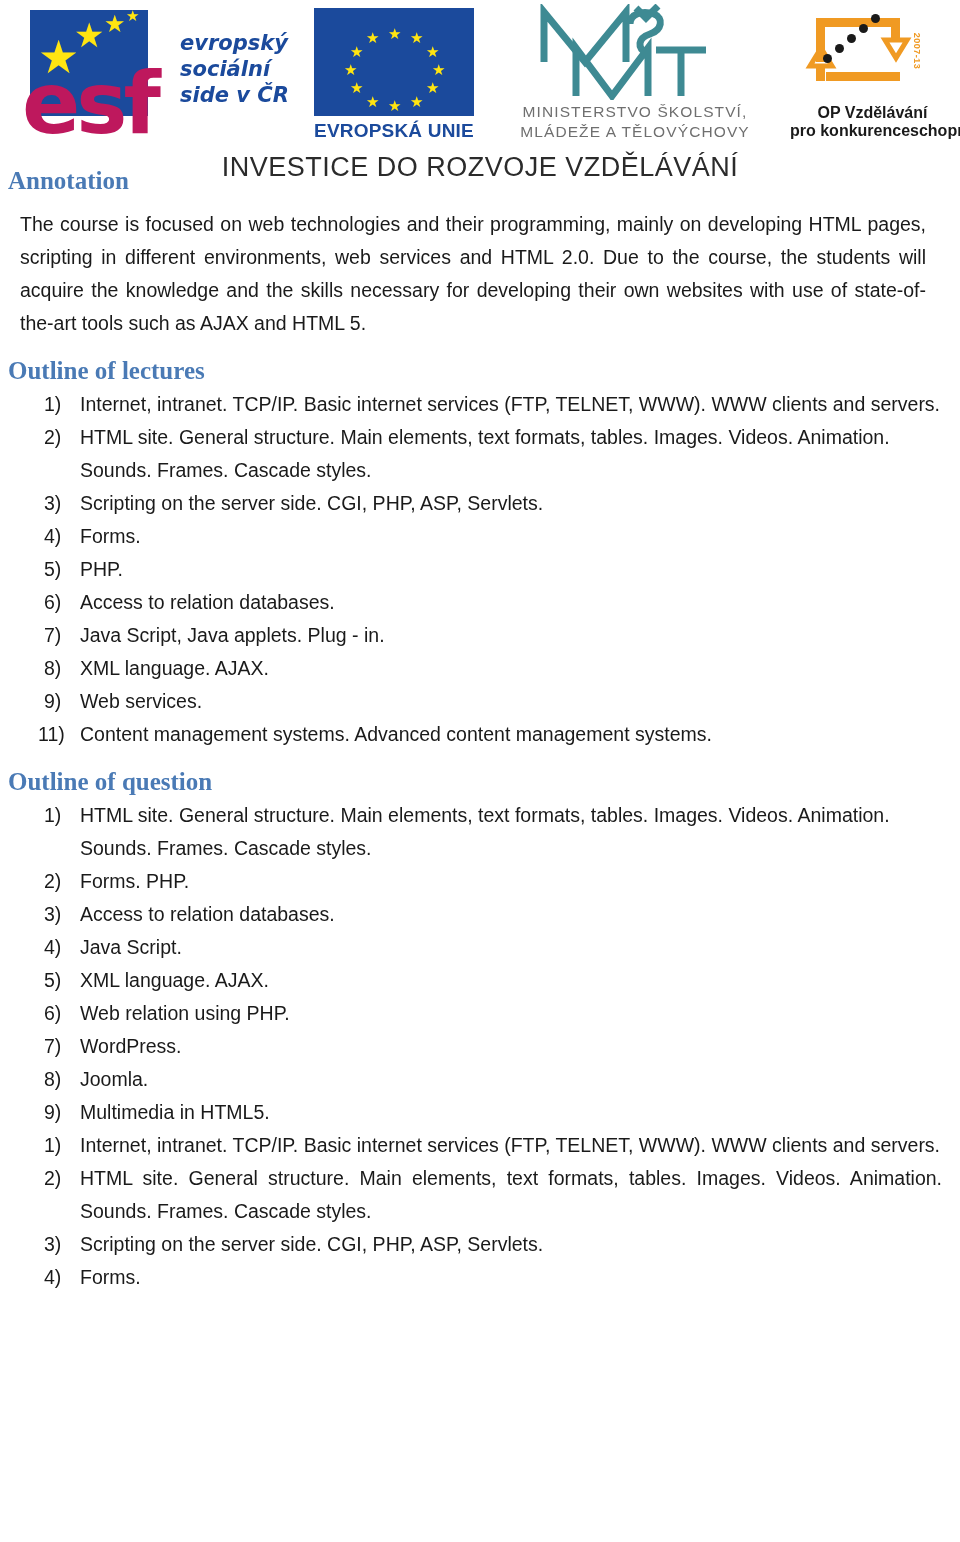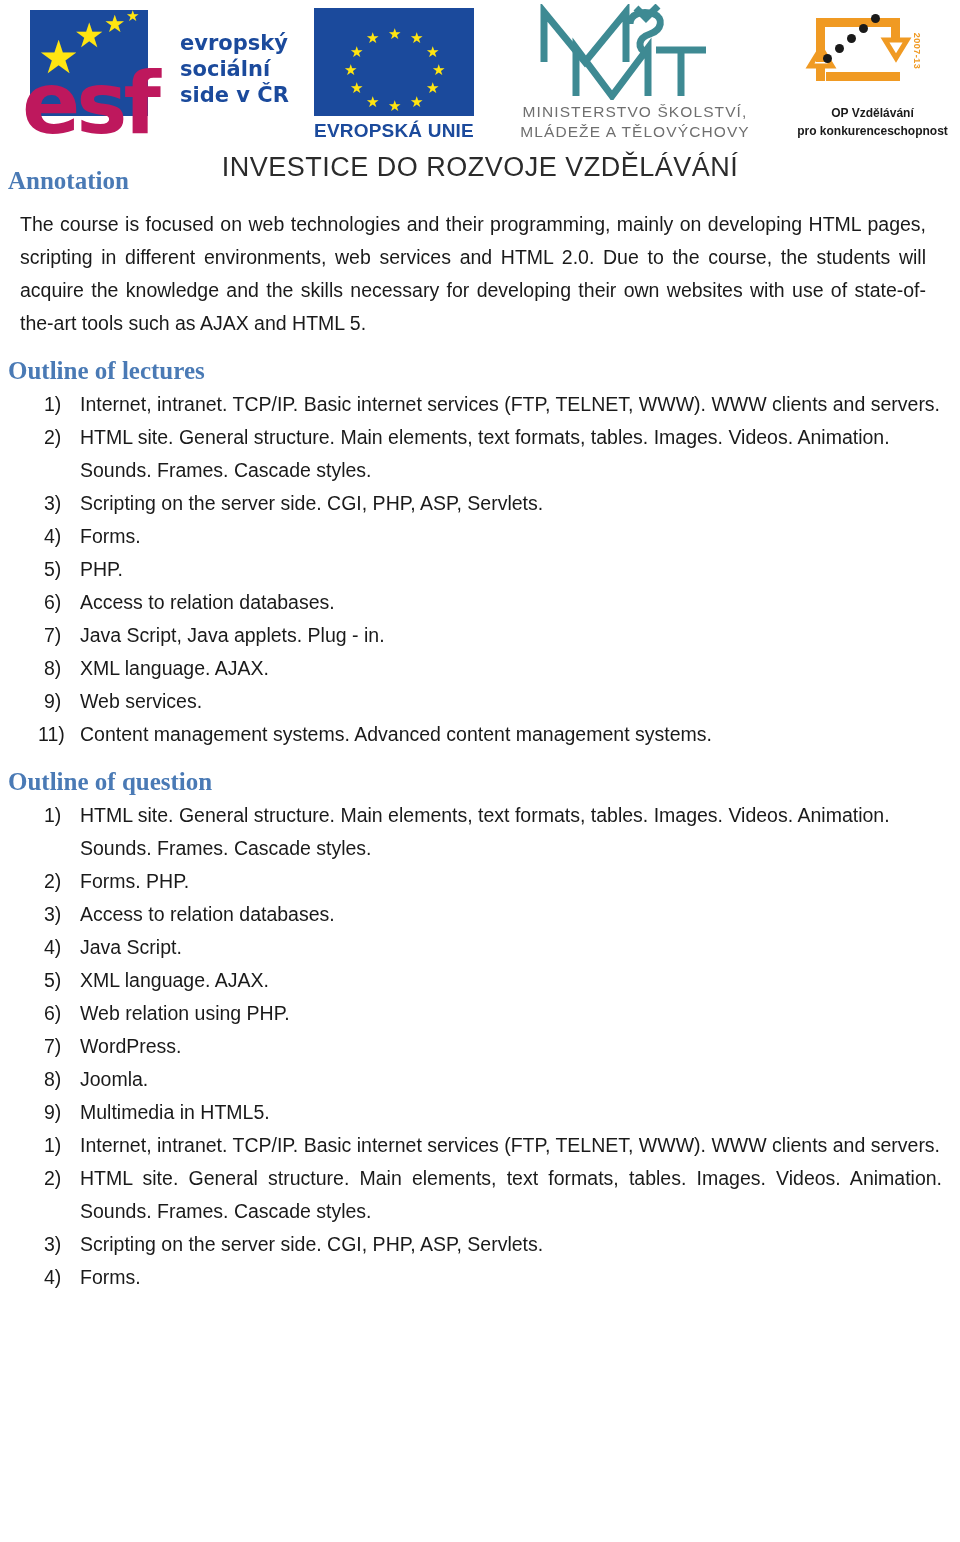--- a/index.html
+++ b/index.html
@@ -45,20 +45,21 @@
   }
   .esf-star { position: absolute; color: #ffe511; line-height: 1; }
   .esf-words {
     position: absolute; left: 158px; top: 24px;
     font-family: "DejaVu Sans", sans-serif;
     font-weight: bold;
     font-size: 21px;
     line-height: 26px;
     color: #1b4a9c;
     white-space: nowrap;
+    font-style: italic;
   }
 
   
   .eu { left: 308px; top: 8px; width: 172px; height: 140px; }
   .eu-flag {
     position: absolute; left: 6px; top: 0;
     width: 160px; height: 108px;
     background: #1b4a9c;
   }
   .eu-star {
@@ -112,21 +113,21 @@
     transform: rotate(90deg);
     transform-origin: center;
     letter-spacing: 0.5px;
   }
   .opv-caption {
     position: absolute; left: 0; top: 98px;
     width: 165px;
     text-align: center;
     font-family: "Liberation Sans", sans-serif;
     font-weight: bold;
-    font-size: 12px;
+    font-size: 16px;
     line-height: 18px;
     color: #1a1a1a;
     white-space: nowrap;
   }
 
   .banner {
     position: absolute;
     left: 0; top: 152px;
     width: 960px;
     text-align: center;

